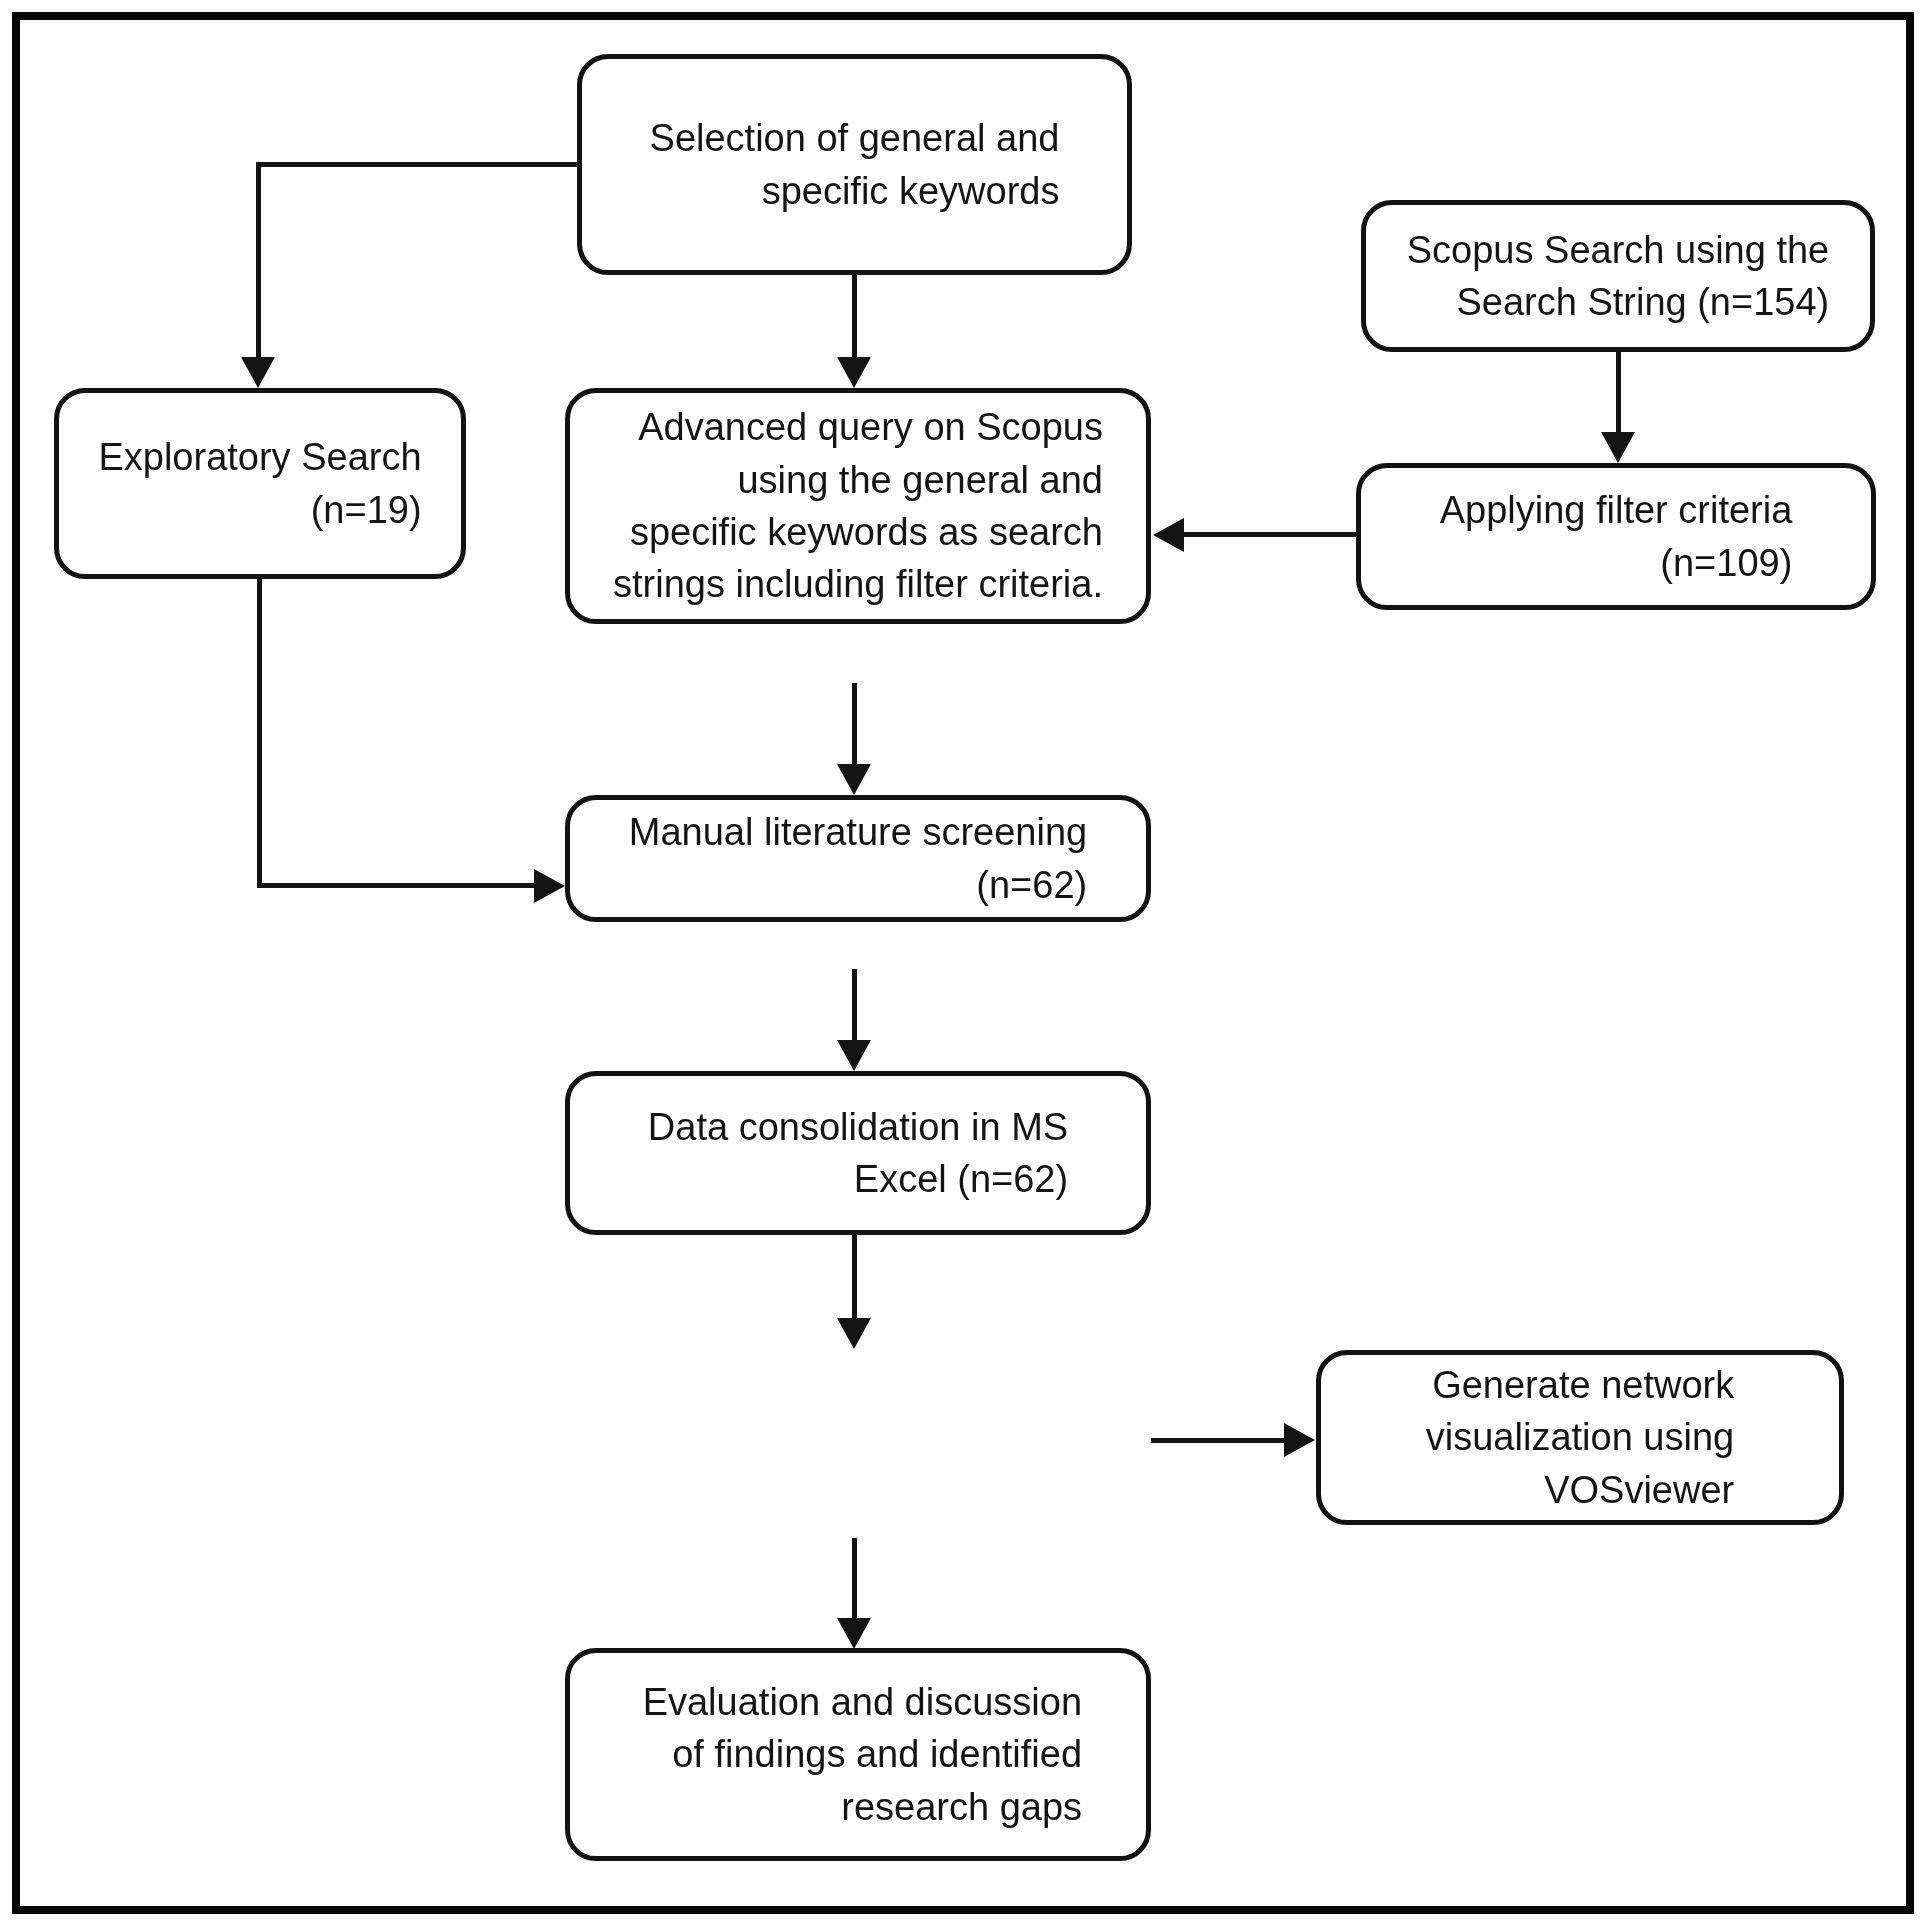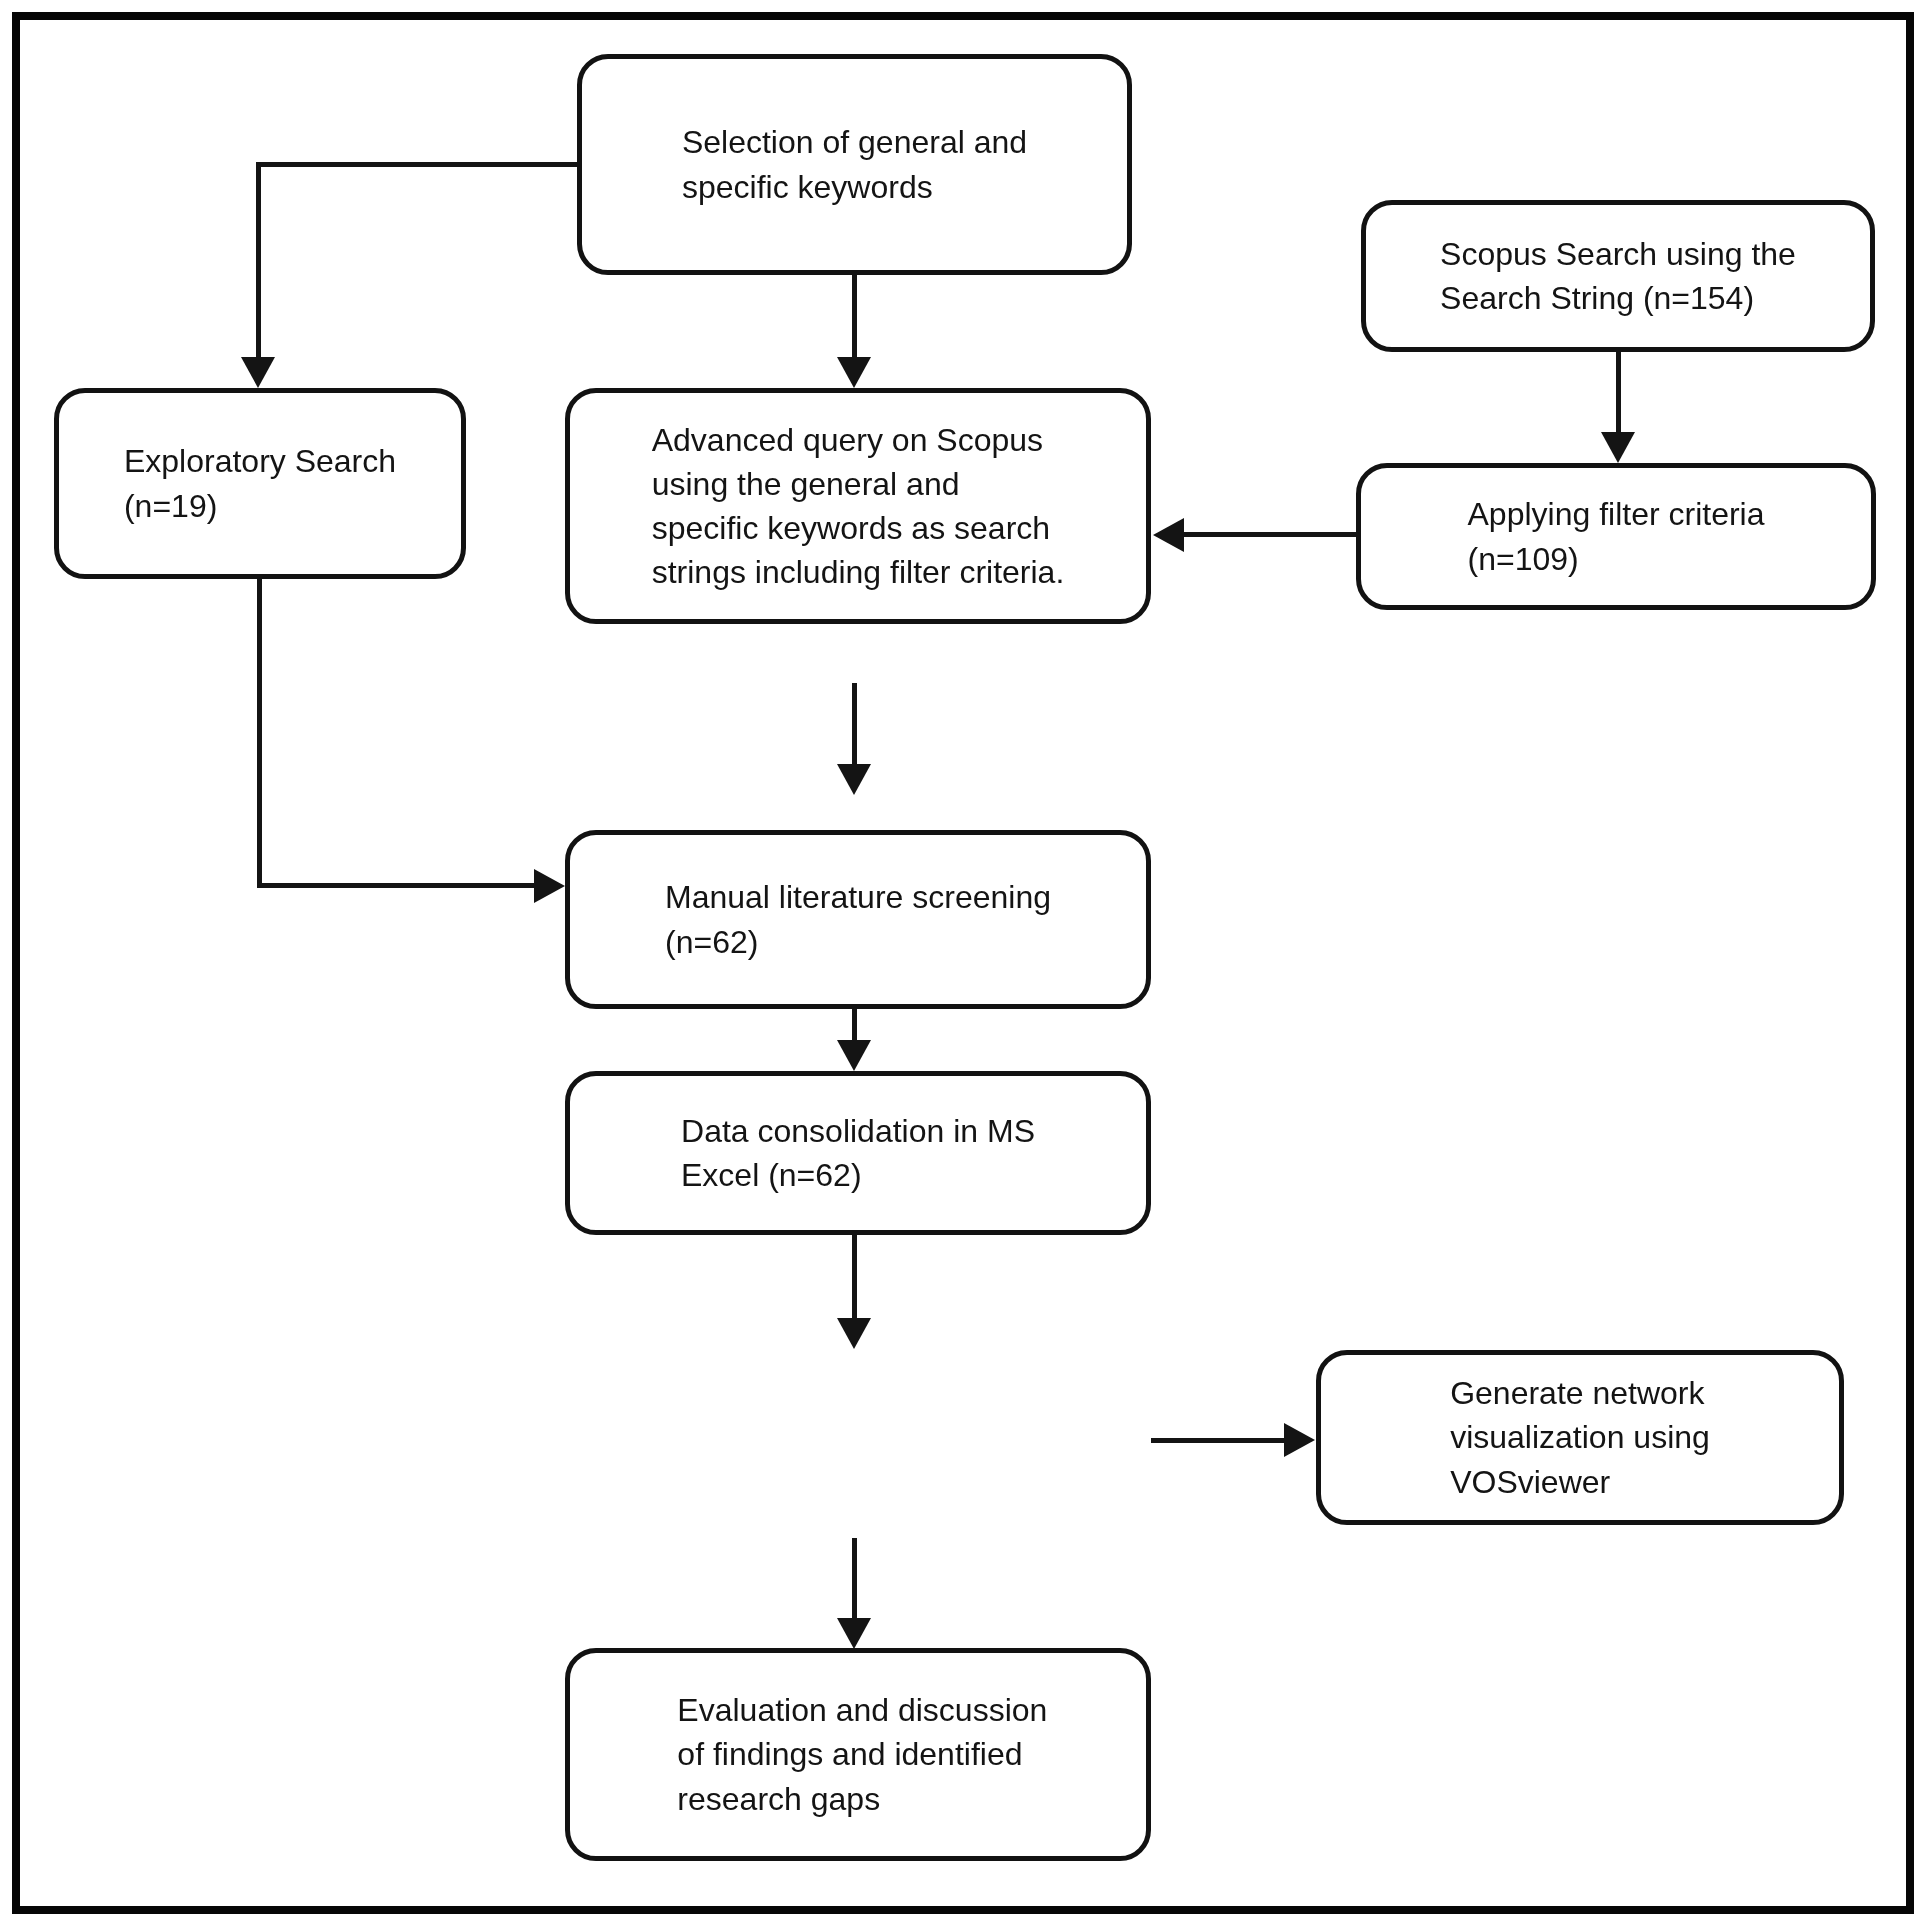--- a/index.html
+++ b/index.html
@@ -24,34 +24,34 @@
   }
   .node {
     position: absolute;
     box-sizing: border-box;
     background: #ffffff;
     border: 5.1px solid #121212;
     border-radius: 31px;
     display: flex;
     align-items: center;
     justify-content: center;
-    text-align: left;
+    text-align: right;
     padding: 8.5px 15.3px;
     color: #141414;
-    font-size: 32px;
+    font-size: 38px;
     line-height: 1.38;
     white-space: pre-line;
   }
   
   .n-selection        { left: 577px;  top: 54px;   width: 555px; height: 221px; }
   .n-scopus           { left: 1361px; top: 200px;  width: 514px; height: 152px; }
   .n-exploratory      { left: 54px;   top: 388px;  width: 412px; height: 191px; }
   .n-advanced         { left: 565px;  top: 388px;  width: 586px; height: 236px; }
   .n-filter           { left: 1356px; top: 463px;  width: 520px; height: 147px; }
-  .n-manual           { left: 565px;  top: 830px;  width: 586px; height: 179px; }
+  .n-manual           { left: 565px;  top: 795px;  width: 586px; height: 127px; }
   .n-excel            { left: 565px;  top: 1071px; width: 586px; height: 164px; }
   .n-matlab           { left: 565px;  top: 1348px; width: 586px; height: 189px; }
   .n-vos              { left: 1316px; top: 1350px; width: 528px; height: 175px; }
   .n-evaluation       { left: 565px;  top: 1648px; width: 586px; height: 213px; padding-left: 24px; }
 
   
   .line {
     position: absolute;
     background: #141414;
   }

